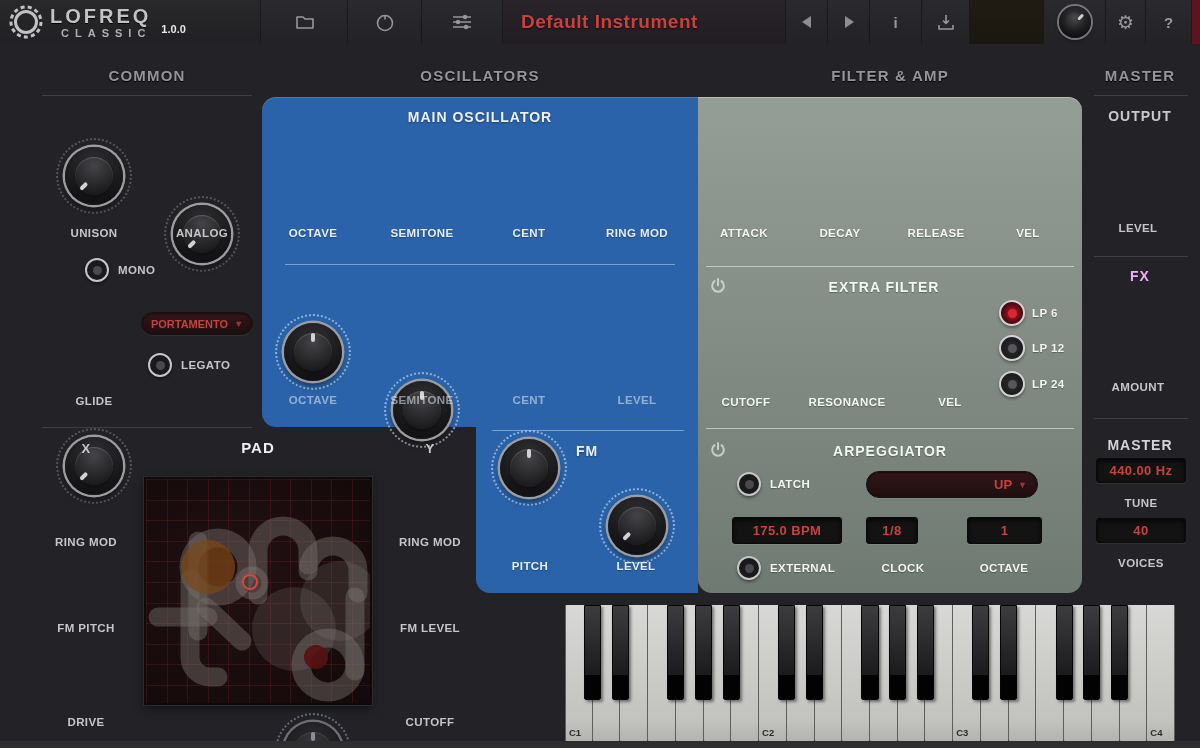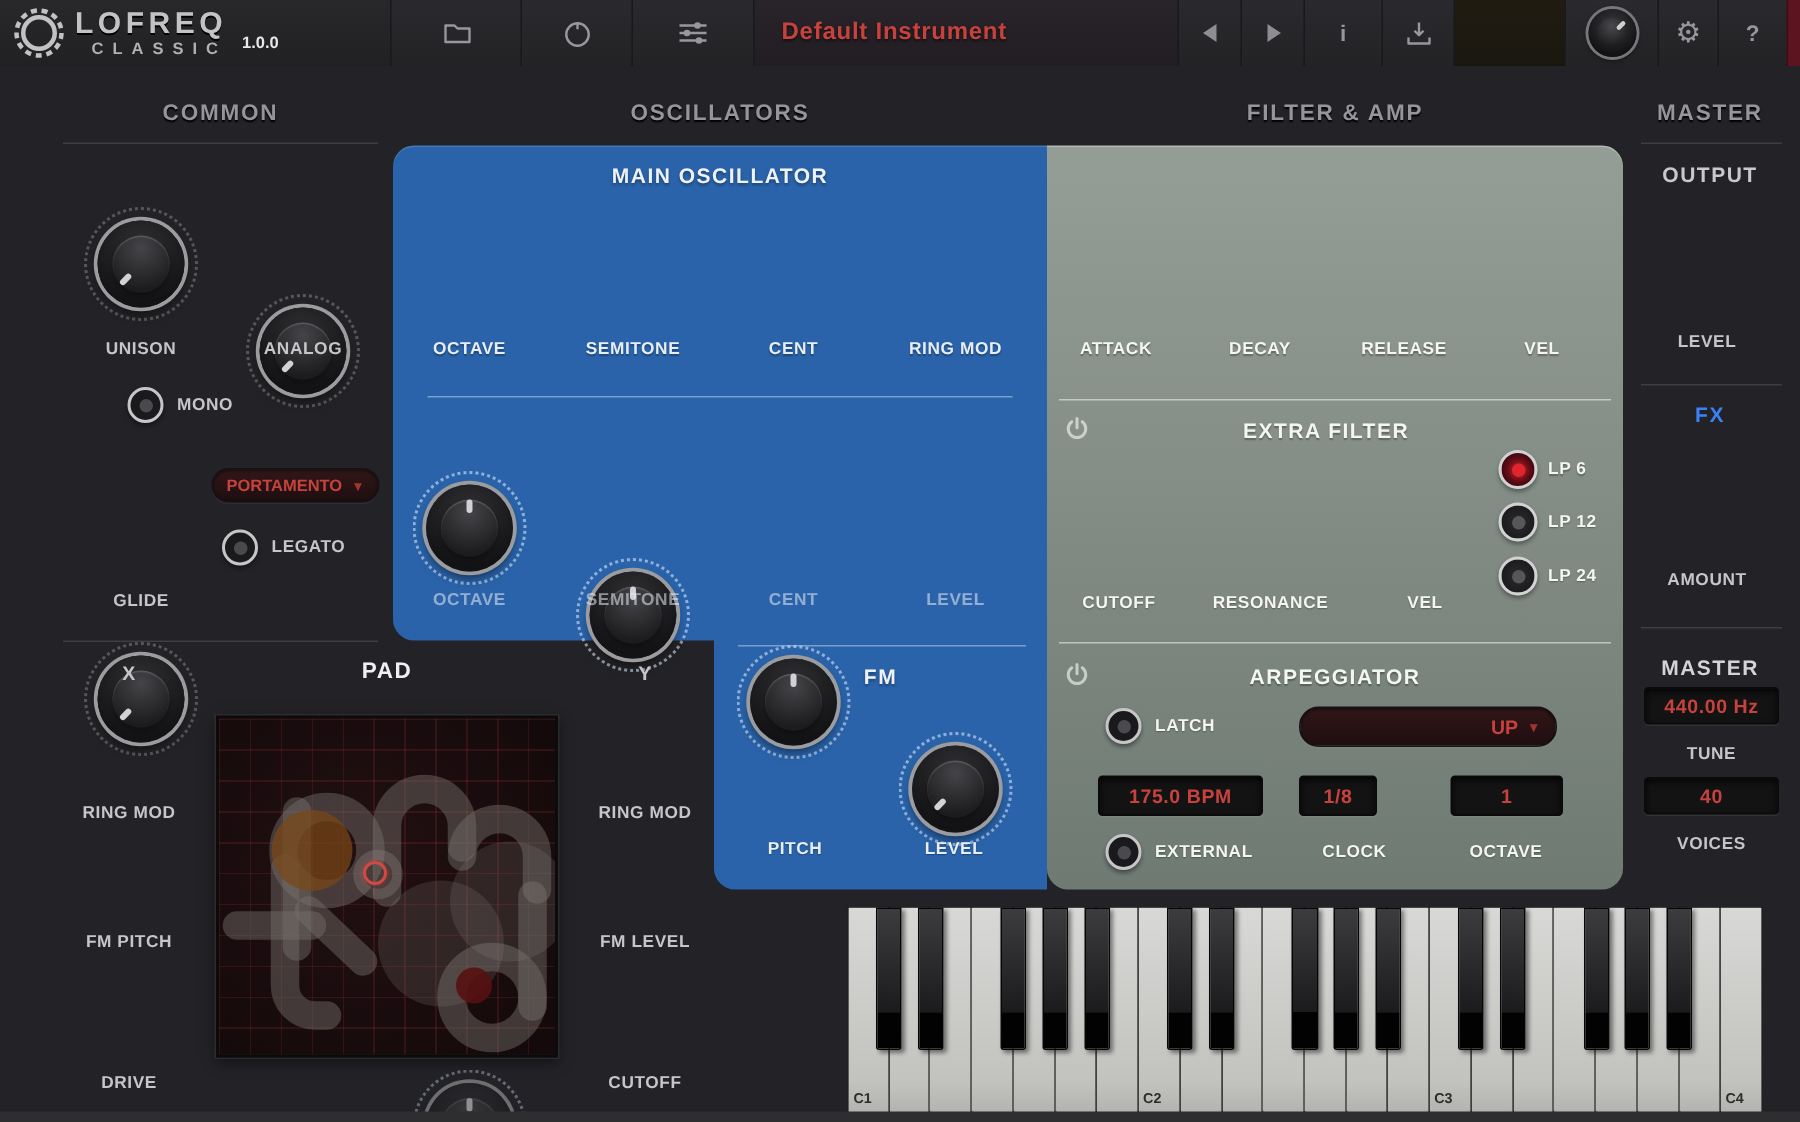--- a/index.html
+++ b/index.html
@@ -15,21 +15,21 @@
   .topbar{left:0;top:0;width:1200px;height:44px;background:linear-gradient(#27272a,#202023);border-bottom:1px solid #151517;display:flex;}
   .tb-cell{height:44px;display:flex;align-items:center;justify-content:center;border-left:1px solid #19191c;background:linear-gradient(#2a2a2e,#232326);}
   .tb-cell:first-child{border-left:none;}
   .tb-logo{width:260px;justify-content:flex-start;padding-left:8px;background:linear-gradient(#28282b,#212124);}
   .logo-text{display:flex;flex-direction:column;line-height:1;margin-left:6px;}
   .logo-main{font-size:20px;font-weight:bold;letter-spacing:3px;color:#c3c3c6;text-shadow:0 1px 0 #000;}
   .logo-sub{font-size:11px;font-weight:bold;letter-spacing:6px;color:#b0b0b3;margin-top:2px;align-self:flex-end;}
   .logo-ver{font-size:11px;font-weight:bold;color:#e8e8ea;margin-left:10px;margin-top:14px;}
   .tb-btn{cursor:pointer;}
   .tb-title{flex-direction:row;justify-content:flex-start;padding-left:18px;background:linear-gradient(#29242a,#221d22);}
-  .preset-name{font-size:16px;font-weight:bold;color:#c7423d;letter-spacing:.5px;text-shadow:0 1px 2px rgba(0,0,0,.6);}
+  .preset-name{font-size:19px;font-weight:bold;color:#c7423d;letter-spacing:.5px;text-shadow:0 1px 2px rgba(0,0,0,.6);}
   .tb-icon{color:#98989c;}
   .tb-text-icon{font-size:15px;font-weight:bold;color:#98989c;}
   .tb-display{width:74px;background:linear-gradient(#201c12,#1a1710);display:flex;flex-direction:column;}
   .tb-display > div{flex:1;border-bottom:1px solid #2e2a1e;}
   .tb-display > div:last-child{border-bottom:none;}
   .tb-redstrip{width:9px;background:#5c1420;border-left:1px solid #3a0d15;}
   .mini-knob{position:relative;width:32px;height:32px;border-radius:50%;background:radial-gradient(circle at 50% 35%,#39393d,#121214 72%);box-shadow:0 0 0 2px #77777b,0 2px 4px rgba(0,0,0,.6);}
   .mini-knob .kcap{position:absolute;inset:20%;border-radius:50%;background:radial-gradient(circle at 50% 28%,#4a4a4e,#1b1b1d 78%);}
   .mini-knob .kptrw{position:absolute;inset:0;}
   .mini-knob .kptr{position:absolute;left:50%;top:15%;width:3px;height:22%;margin-left:-1.5px;background:#cfcfd2;border-radius:2px;}
@@ -358,21 +358,21 @@
       <div class="tdot"></div>
     </div>
   <div class="abs klabel lbl-sage" style="left:770px;top:562px;text-align:left;">EXTERNAL</div>
   <div class="abs klabel lbl-sage" style="left:853px;top:562px;width:100px;">CLOCK</div>
   <div class="abs klabel lbl-sage" style="left:954px;top:562px;width:100px;">OCTAVE</div>
 
   <div class="abs panel-title" style="left:1090px;top:108px;width:100px;color:#c9c9cc;">OUTPUT</div>
 
   <div class="abs klabel lbl-dark" style="left:1088px;top:222px;width:100px;">LEVEL</div>
   <div class="abs divider" style="left:1094px;top:256px;width:94px;"></div>
-  <div class="abs panel-title" style="left:1090px;top:268px;width:100px;color:#3b82f6;">FX</div>
+  <div class="abs panel-title" style="left:1090px;top:268px;width:100px;color:#f0abfc;">FX</div>
 
   <div class="abs klabel lbl-dark" style="left:1088px;top:381px;width:100px;">AMOUNT</div>
   <div class="abs divider" style="left:1094px;top:418px;width:94px;"></div>
   <div class="abs panel-title" style="left:1090px;top:437px;width:100px;color:#d4d4d7;">MASTER</div>
   <div class="abs vbox" style="left:1096px;top:458px;width:90px;height:25px;">440.00 Hz</div>
   <div class="abs klabel lbl-dark" style="left:1091px;top:497px;width:100px;">TUNE</div>
   <div class="abs vbox" style="left:1096px;top:518px;width:90px;height:25px;">40</div>
   <div class="abs klabel lbl-dark" style="left:1091px;top:557px;width:100px;">VOICES</div>
 
   <div class="abs divider" style="left:42px;top:427px;width:210px;"></div>

